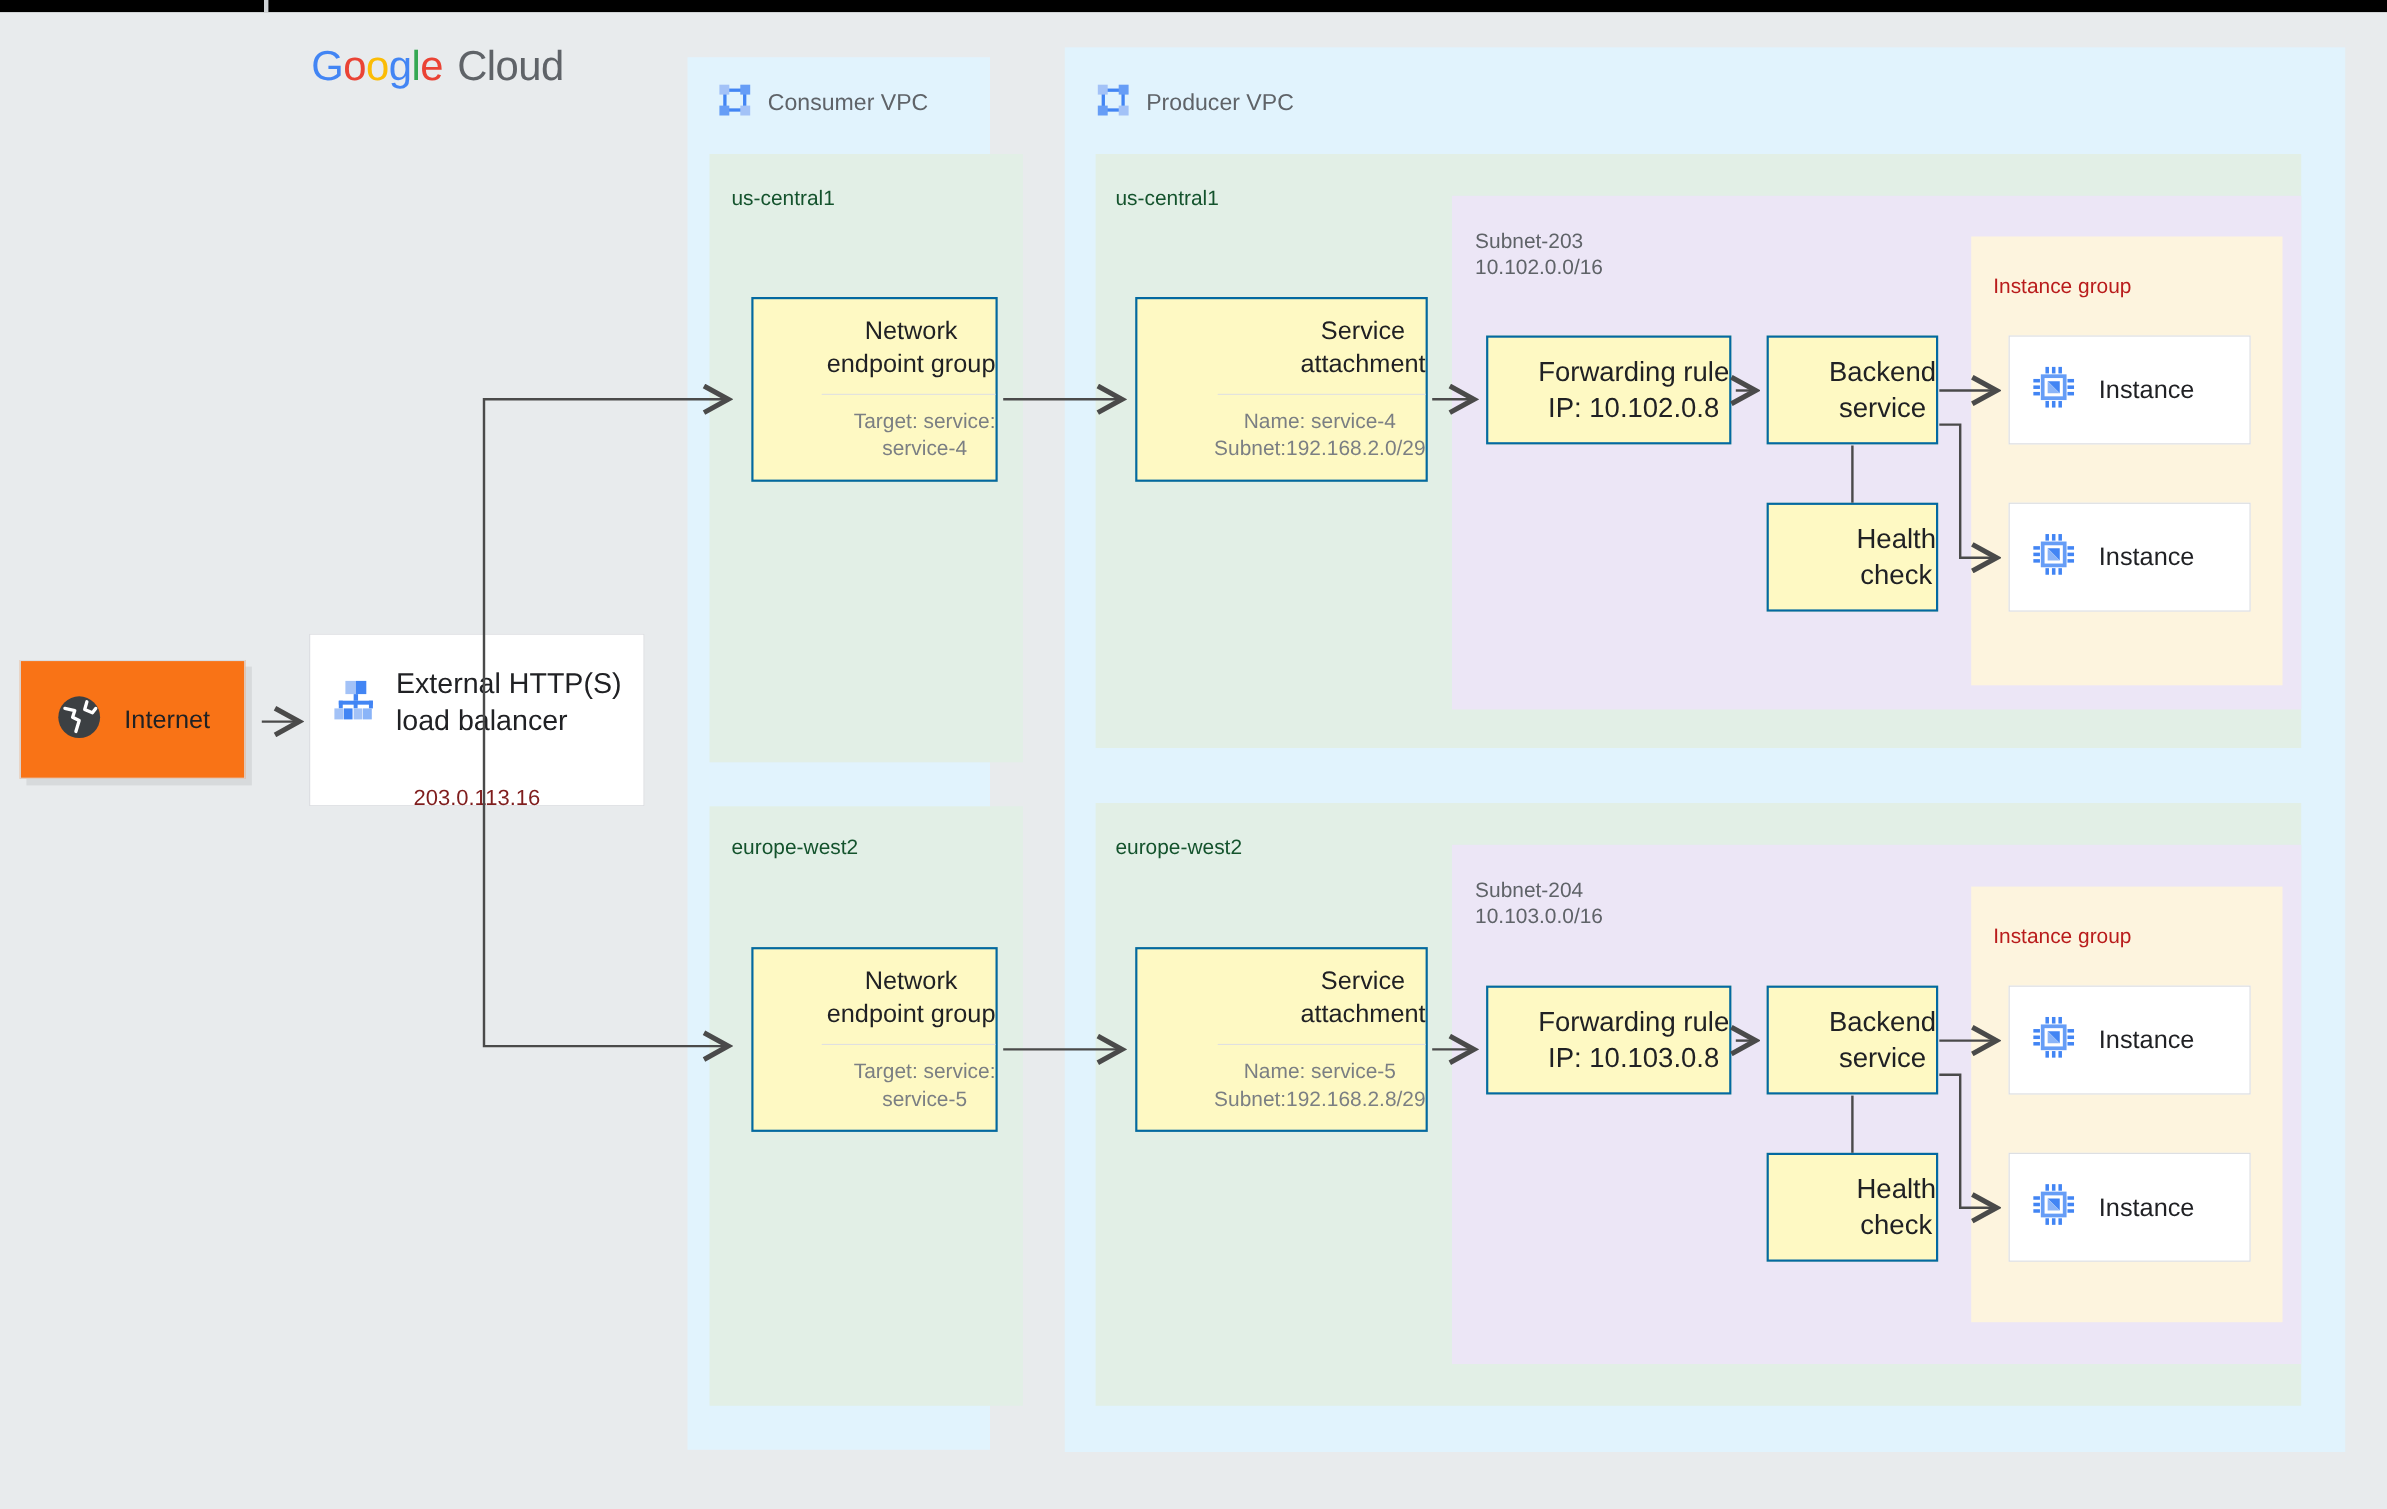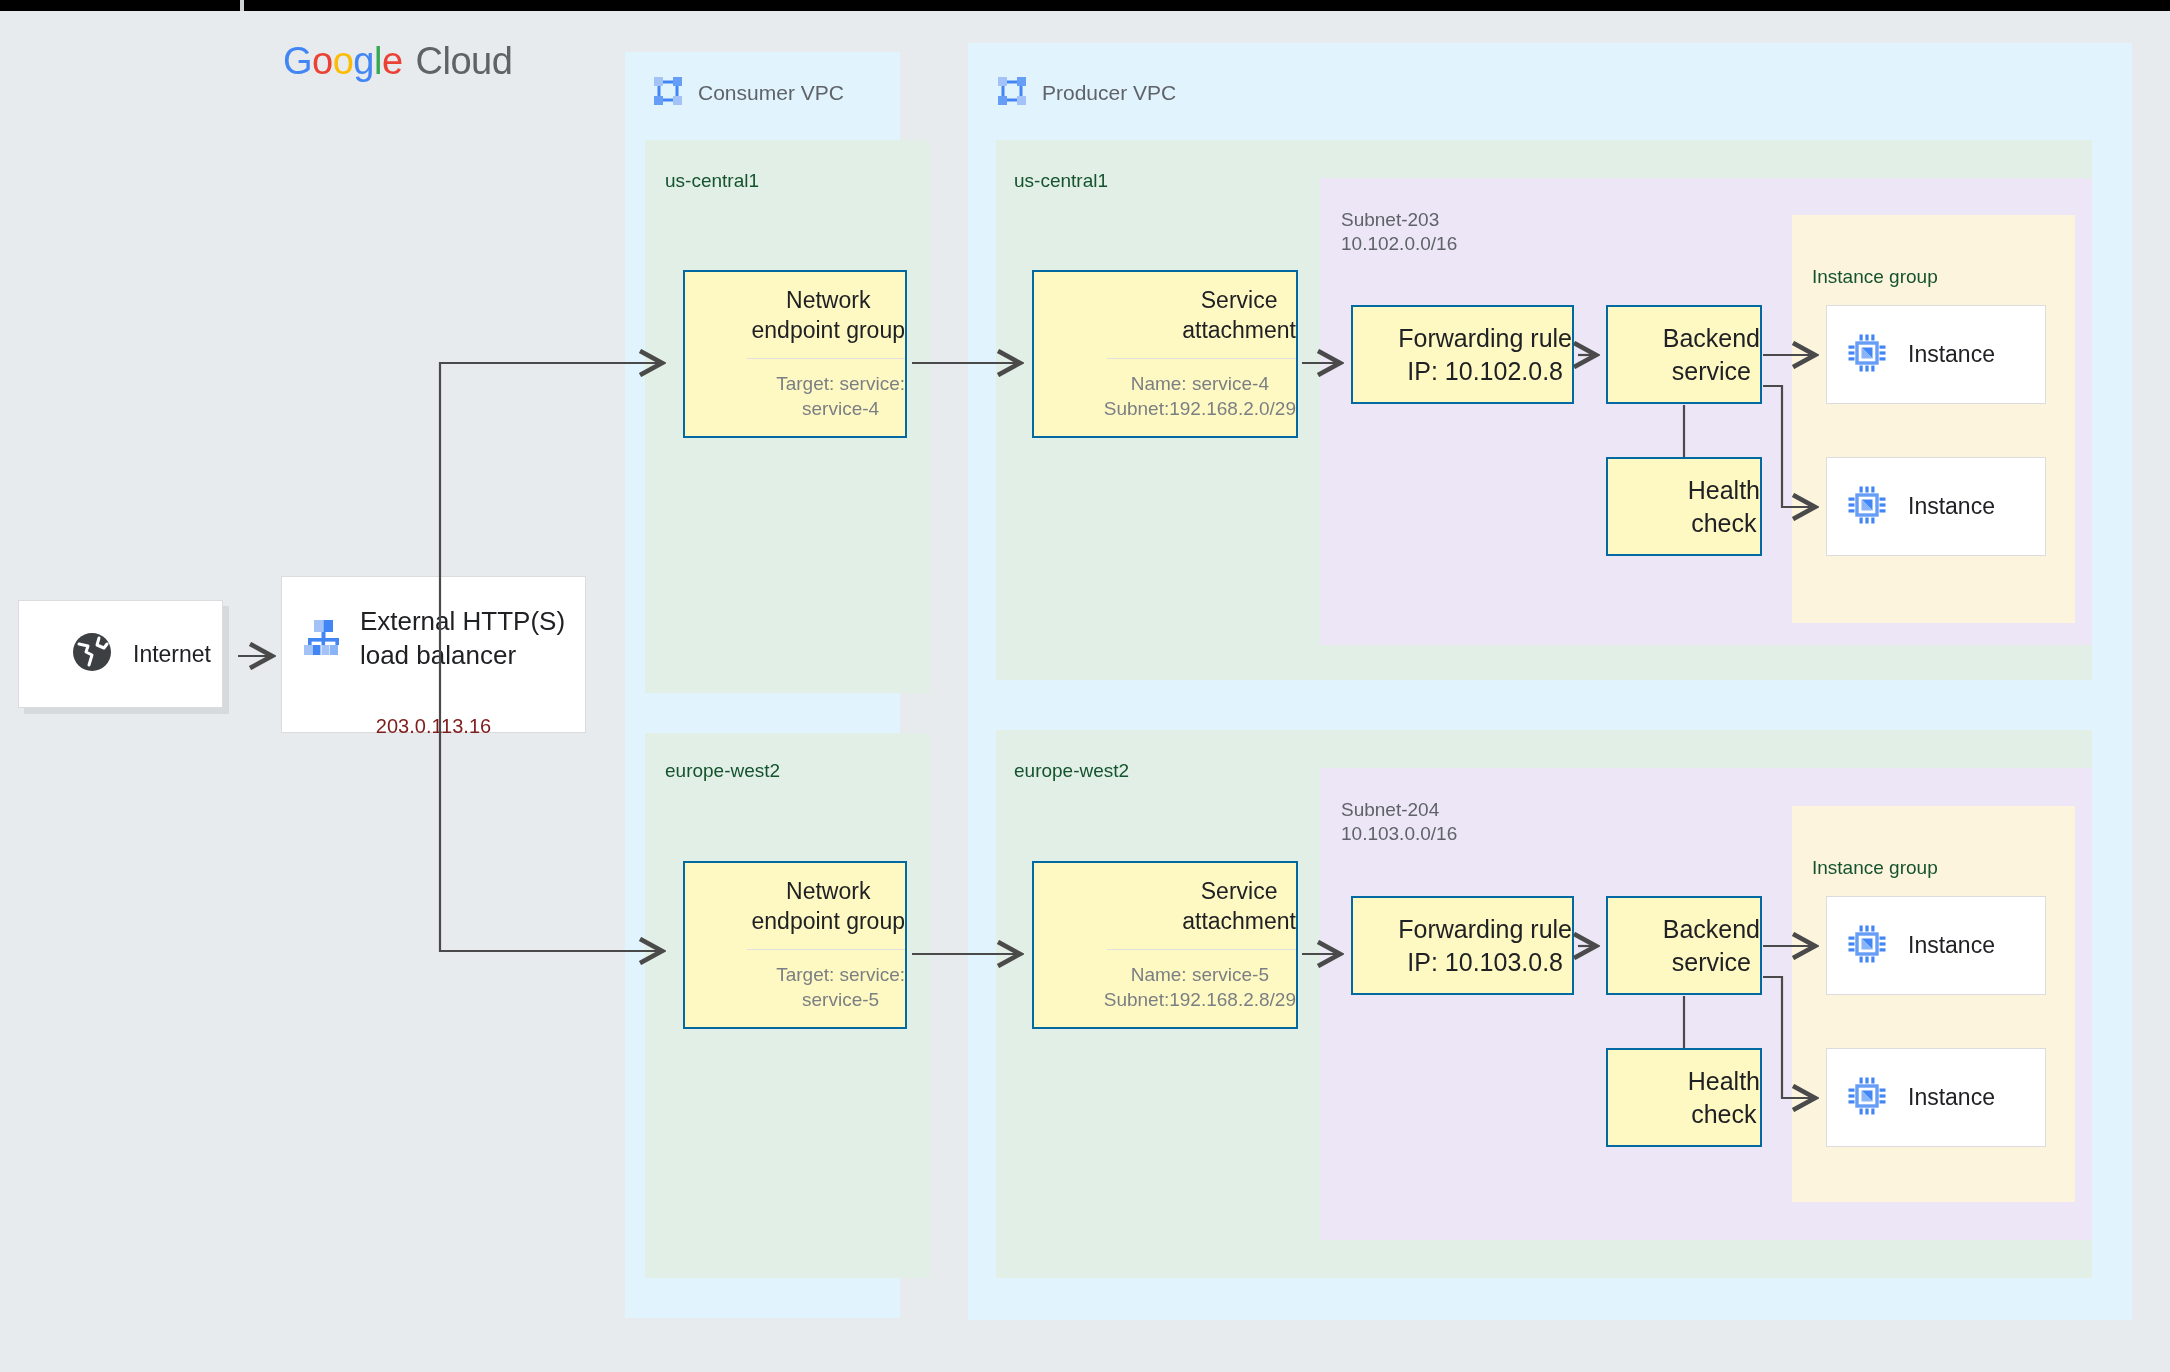--- a/index.html
+++ b/index.html
@@ -23,36 +23,36 @@
 
   
   .vpc{position:absolute;background:#e1f3fd;}
   .vpc-head{position:absolute;display:flex;align-items:center;gap:14px;}
   .vpc-title{font-size:21px;color:#5f6368;white-space:nowrap;}
   .region{position:absolute;background:#e2efe6;}
   .region-label{position:absolute;font-size:19px;color:#14532d;white-space:nowrap;}
   .subnet{position:absolute;background:#ece6f6;}
   .subnet-label{position:absolute;font-size:19px;color:#5f6368;line-height:1.25;white-space:nowrap;}
   .igroup{position:absolute;background:#fdf4de;}
-  .igroup-label{position:absolute;font-size:19px;color:#14532d;white-space:nowrap;margin-top:16px;}
+  .igroup-label{position:absolute;font-size:19px;color:#b91c1c;white-space:nowrap;}
 
   
   .card{position:absolute;background:#fef9c3;border:2px solid #0369a1;box-sizing:border-box;
         display:flex;flex-direction:column;align-items:flex-end;justify-content:center;}
   .card-title{font-size:23px;color:#202124;text-align:center;line-height:1.28;}
   .card-rule{width:72%;height:1px;background:#e0e0e0;margin:13px 0;}
   .card-sub{font-size:19px;color:#7b7f83;text-align:center;line-height:1.3;}
   .plain-title{font-size:25px;color:#202124;text-align:center;line-height:1.3;}
 
   .inst-card{position:absolute;background:#fff;border:1px solid #dadce0;box-sizing:border-box;
         display:flex;flex-direction:row;align-items:center;gap:22px;padding-left:21px;}
   .inst-label{font-size:23px;color:#202124;}
 
-  .internet-card{position:absolute;background:#ffffff;border:1px solid #dadce0;box-sizing:border-box;
-        display:flex;flex-direction:row;align-items:center;gap:20px;padding-left:52px;
+  .internet-card{position:absolute;background:#f97316;border:1px solid #dadce0;box-sizing:border-box;
+        display:flex;flex-direction:row;align-items:center;gap:20px;padding-left:32px;
         box-shadow:6px 6px 0 0 rgba(0,0,0,0.07);}
   .lb-card{position:absolute;background:#fff;border:1px solid #dadce0;box-sizing:border-box;
         display:flex;flex-direction:column;align-items:center;justify-content:flex-start;padding-top:28px;}
   .lb-row{display:flex;flex-direction:row;align-items:center;gap:18px;}
   .lb-text{font-size:26px;color:#202124;line-height:1.3;white-space:nowrap;}
   .lb-rule{width:81%;height:1px;background:#e0e0e0;margin:20px 0 0 0;}
   .lb-ip{font-size:20px;color:#7f1d1d;margin-top:22px;}
 
   svg.edges{position:absolute;left:0;top:0;width:2170px;height:1372px;pointer-events:none;}
 </style>

